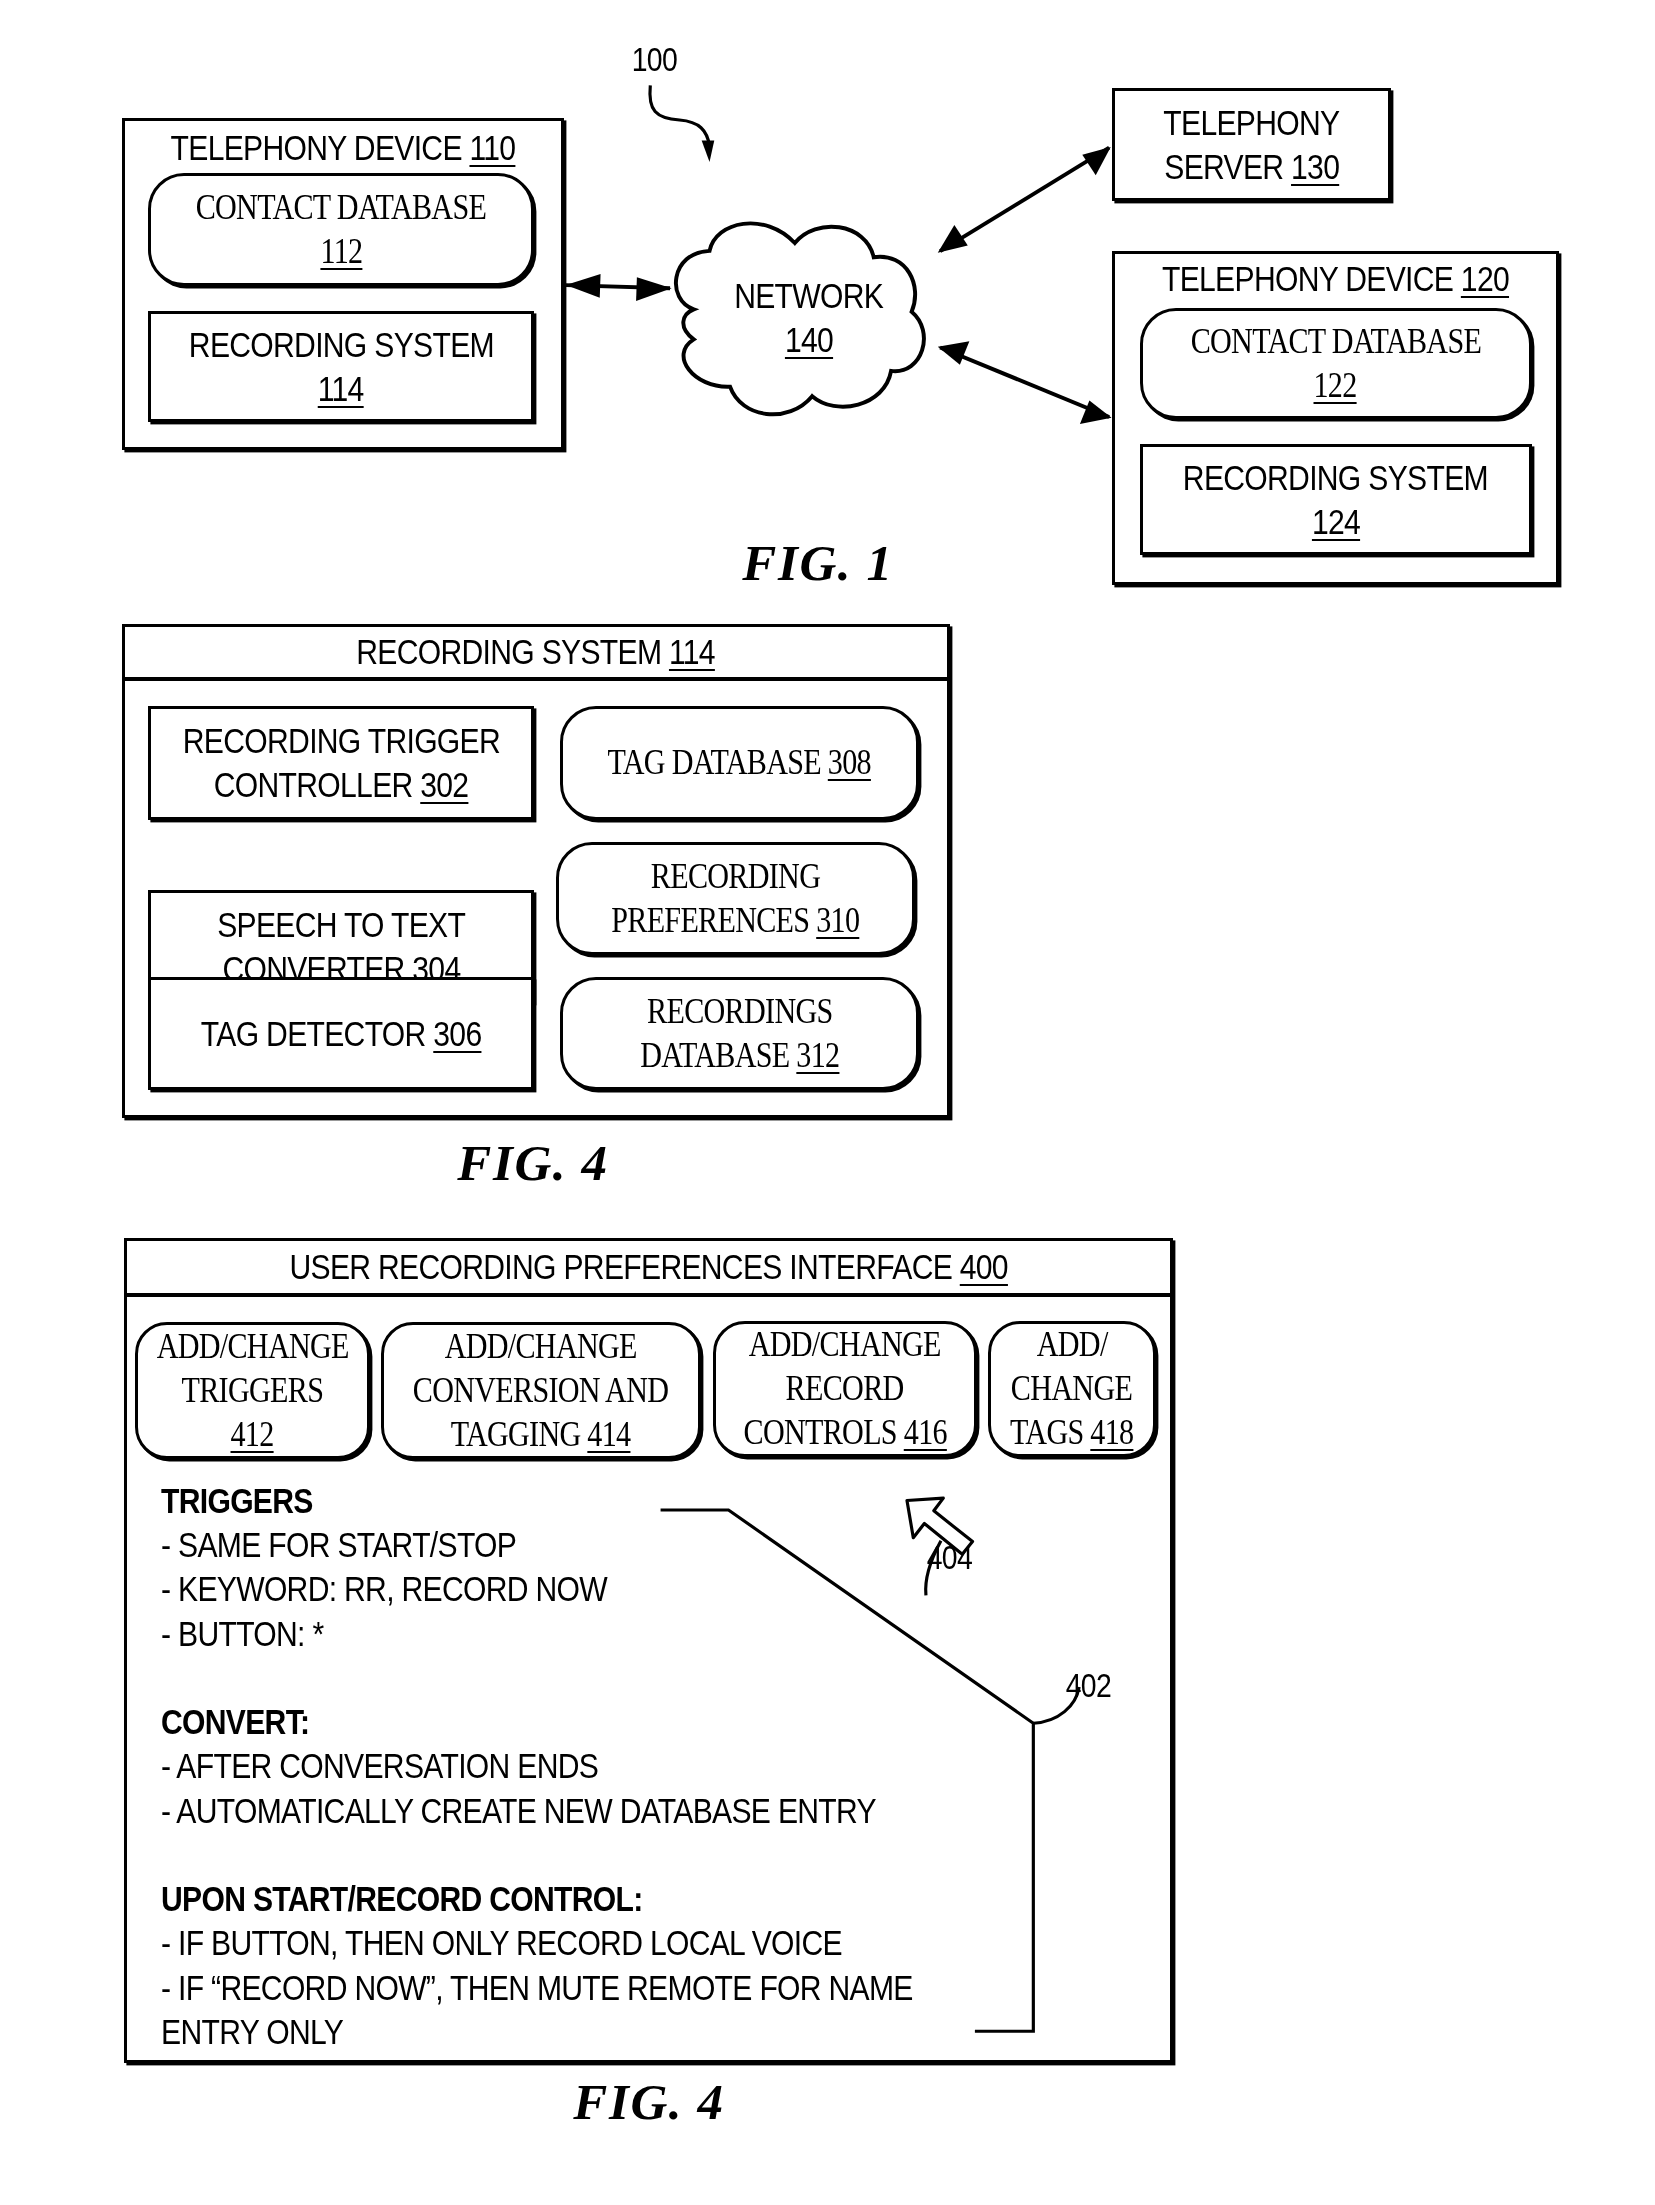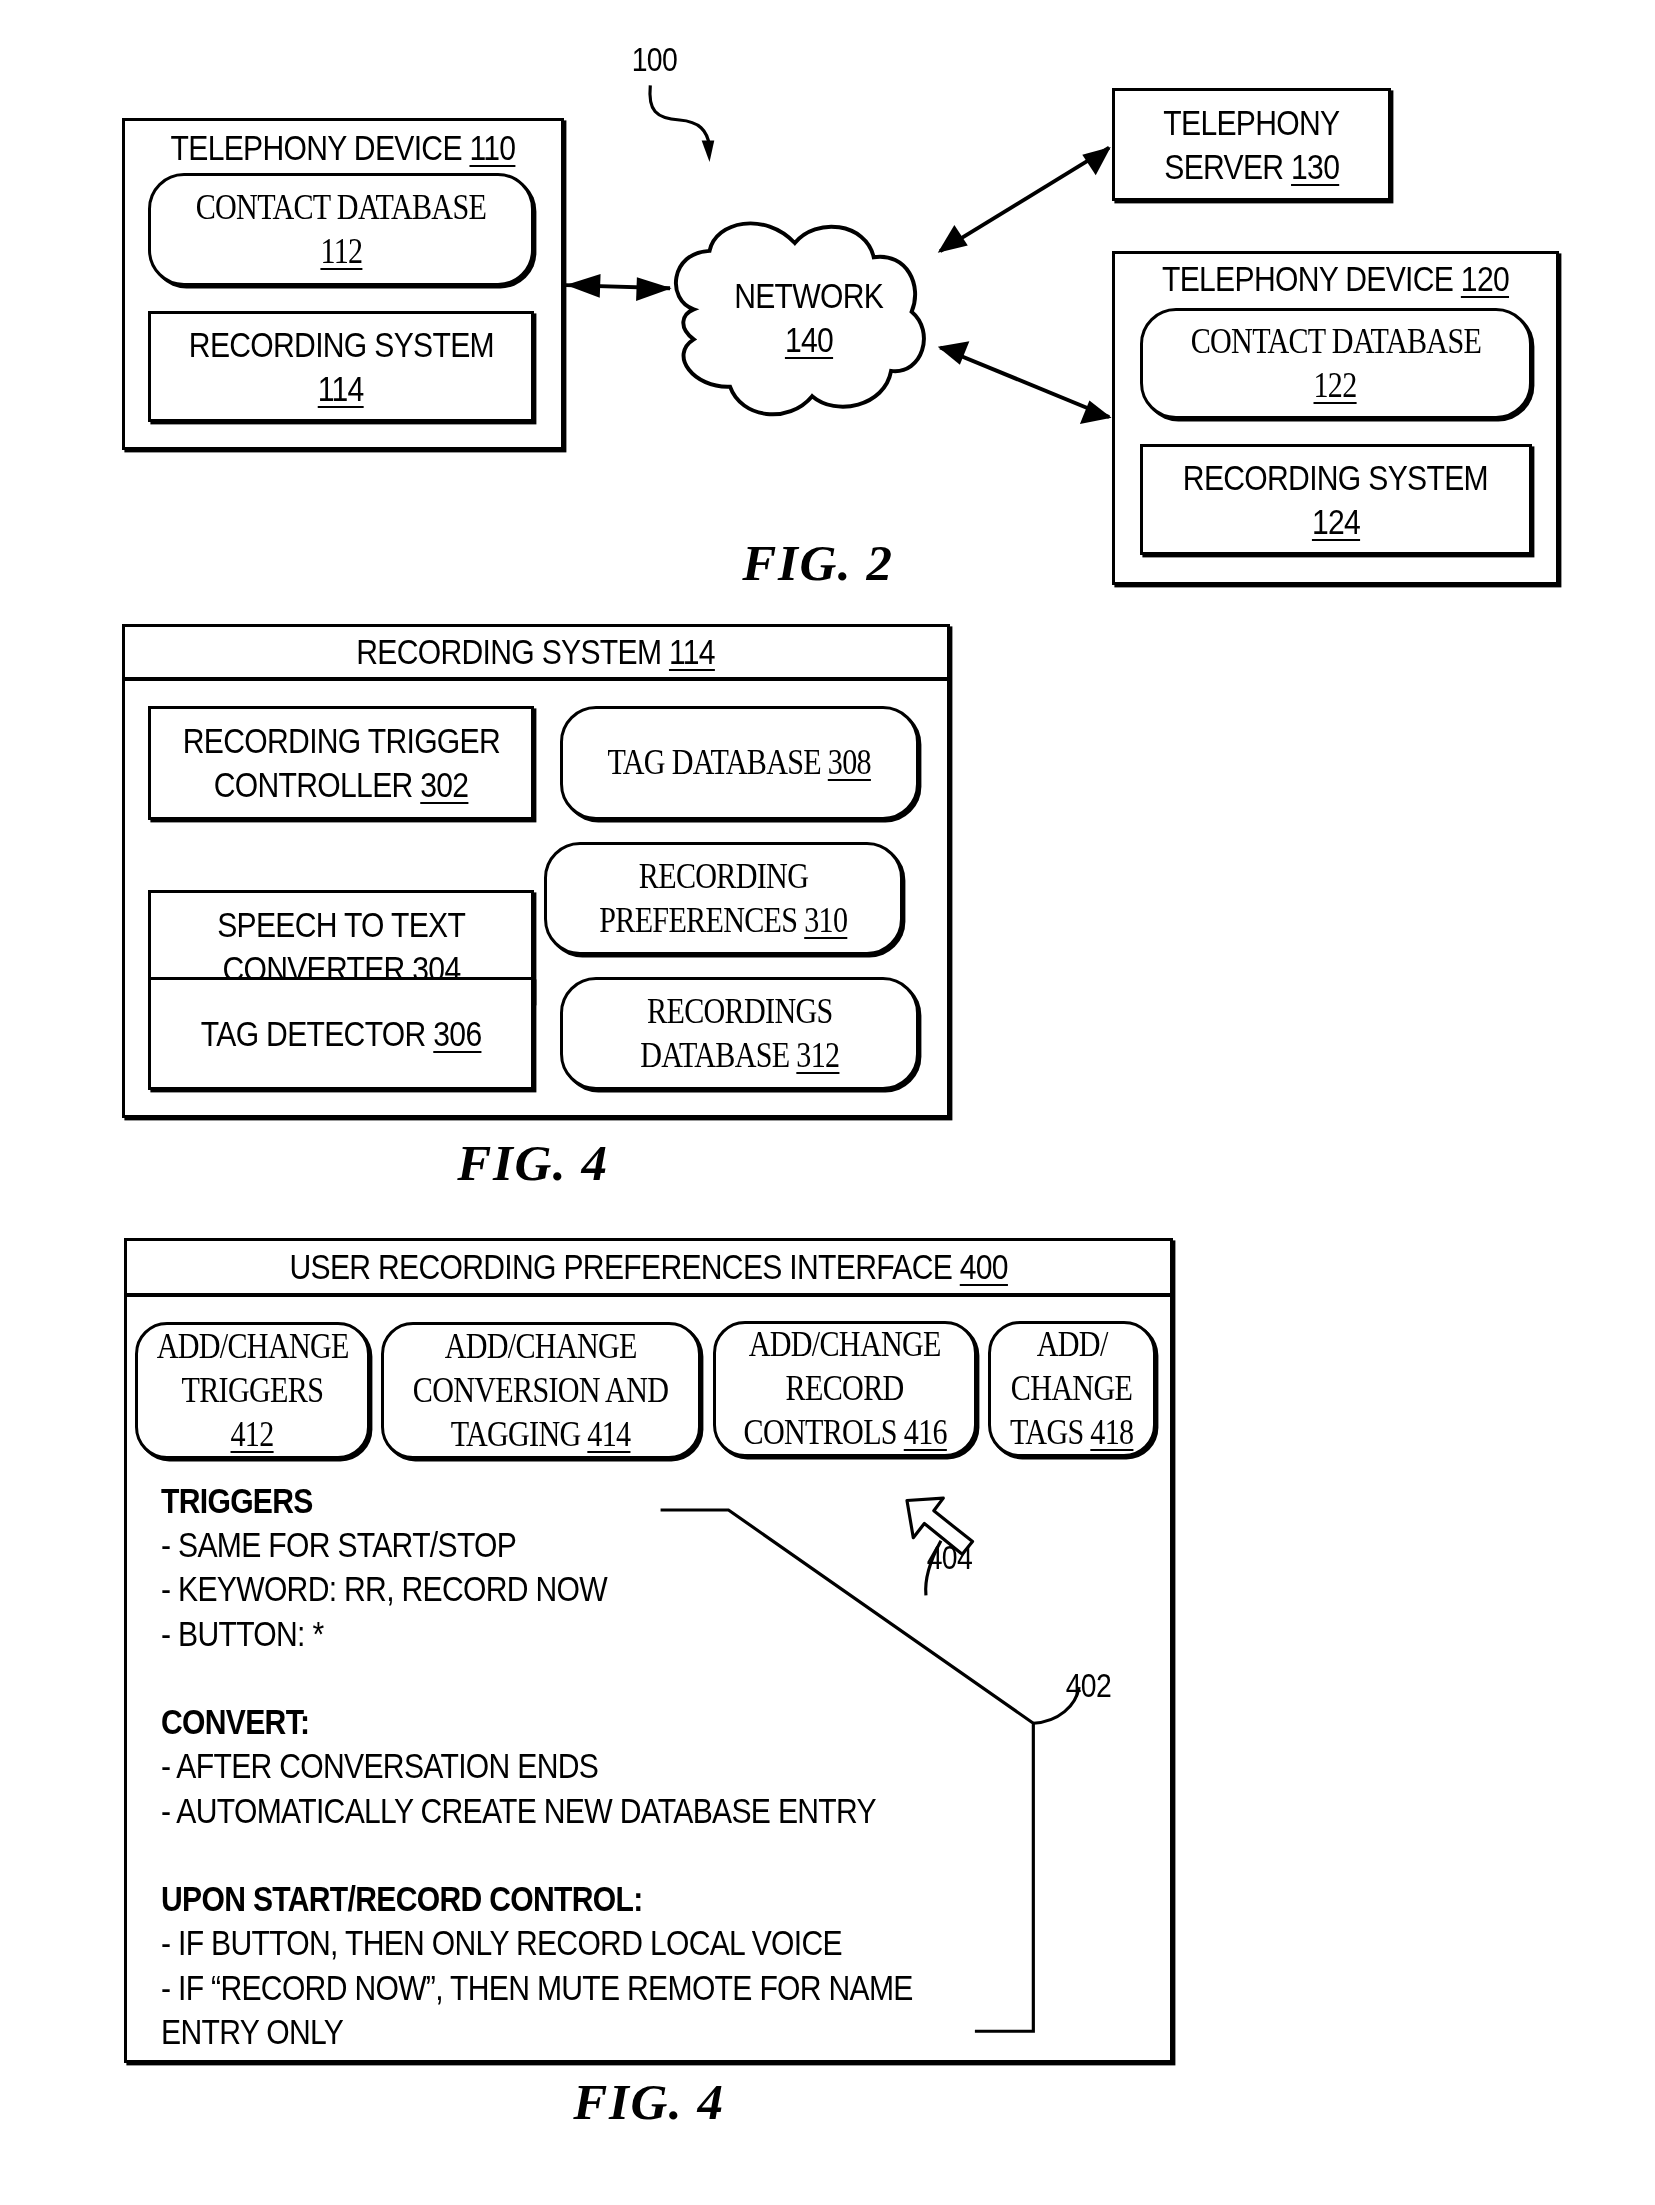--- a/index.html
+++ b/index.html
@@ -61,21 +61,21 @@
   <div class="abs rbox center" style="left:24.5px;top:54px;width:392px;height:111px;">
     <div class="lbl">CONTACT DATABASE</div>
     <div class="lbl"><u>122</u></div>
   </div>
   <div class="abs box center" style="left:24.5px;top:190px;width:392px;height:111px;">
     <div class="lbl">RECORDING SYSTEM</div>
     <div class="lbl"><u>124</u></div>
   </div>
 </div>
 
-<div class="abs fig" style="left:735px;top:534px;width:166px;text-align:center;">FIG. 2</div>
+<div class="abs fig" style="left:735px;top:534px;width:166px;text-align:center;">FIG. 1</div>
 
 <svg class="overlay" viewBox="0 0 2096 2792" width="1656" height="2205">
   <defs>
     <marker id="ah" markerWidth="10" markerHeight="10" refX="9" refY="5" orient="auto-start-reverse" markerUnits="userSpaceOnUse" viewBox="0 0 10 10">
       <path d="M0,0 L10,5 L0,10 Z" fill="#000"></path>
     </marker>
   </defs>
 
   <path d="M 823 108 C 820 140 830 150 860 152 C 885 154 895 165 898 185" fill="none" stroke="#000" stroke-width="4"></path>
   <path d="M 888 178 L 904 178 L 898 205 Z" fill="#000"></path>
@@ -109,21 +109,21 @@
   <div class="lbl">RECORDING TRIGGER</div>
   <div class="lbl"><span>CONTROLLER </span><u>302</u></div>
 </div>
 <div class="abs rbox center" style="left:560px;top:706px;width:359px;height:114px;">
   <div class="lbl"><span>TAG DATABASE </span><u>308</u></div>
 </div>
 <div class="abs box center" style="left:148px;top:890px;width:386px;height:113px;text-align:right;">
   <div class="lbl">SPEECH TO TEXT</div>
   <div class="lbl"><span>CONVERTER  </span><u>304</u></div>
 </div>
-<div class="abs rbox center" style="left:544px;top:842px;width:359px;height:113px;text-align:right;">
+<div class="abs rbox center" style="left:556px;top:842px;width:359px;height:113px;text-align:right;">
   <div class="lbl">RECORDING</div>
   <div class="lbl"><span>PREFERENCES  </span><u>310</u></div>
 </div>
 <div class="abs box center" style="left:148px;top:977px;width:386px;height:113px;">
   <div class="lbl"><span>TAG DETECTOR </span><u>306</u></div>
 </div>
 <div class="abs rbox center" style="left:560px;top:977px;width:359px;height:113px;">
   <div class="lbl">RECORDINGS</div>
   <div class="lbl"><span>DATABASE  </span><u>312</u></div>
 </div>

